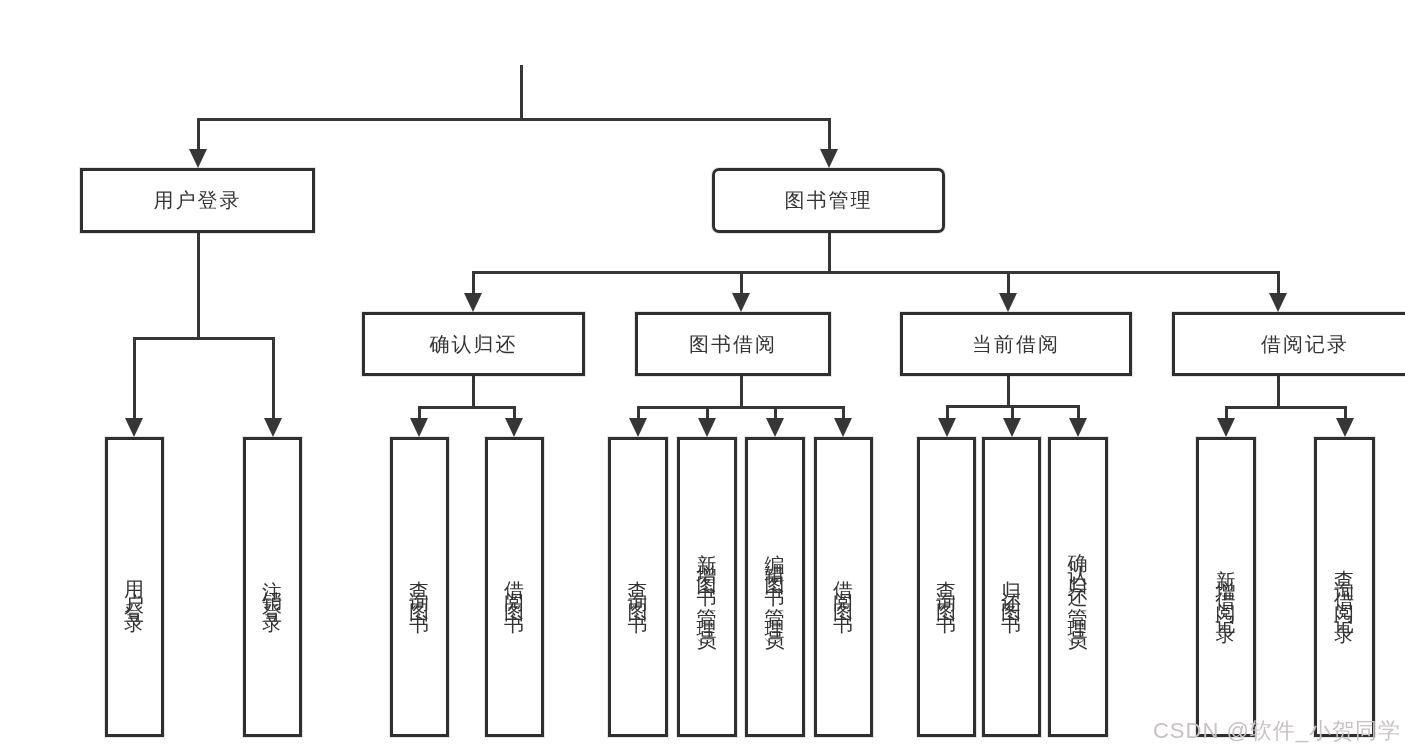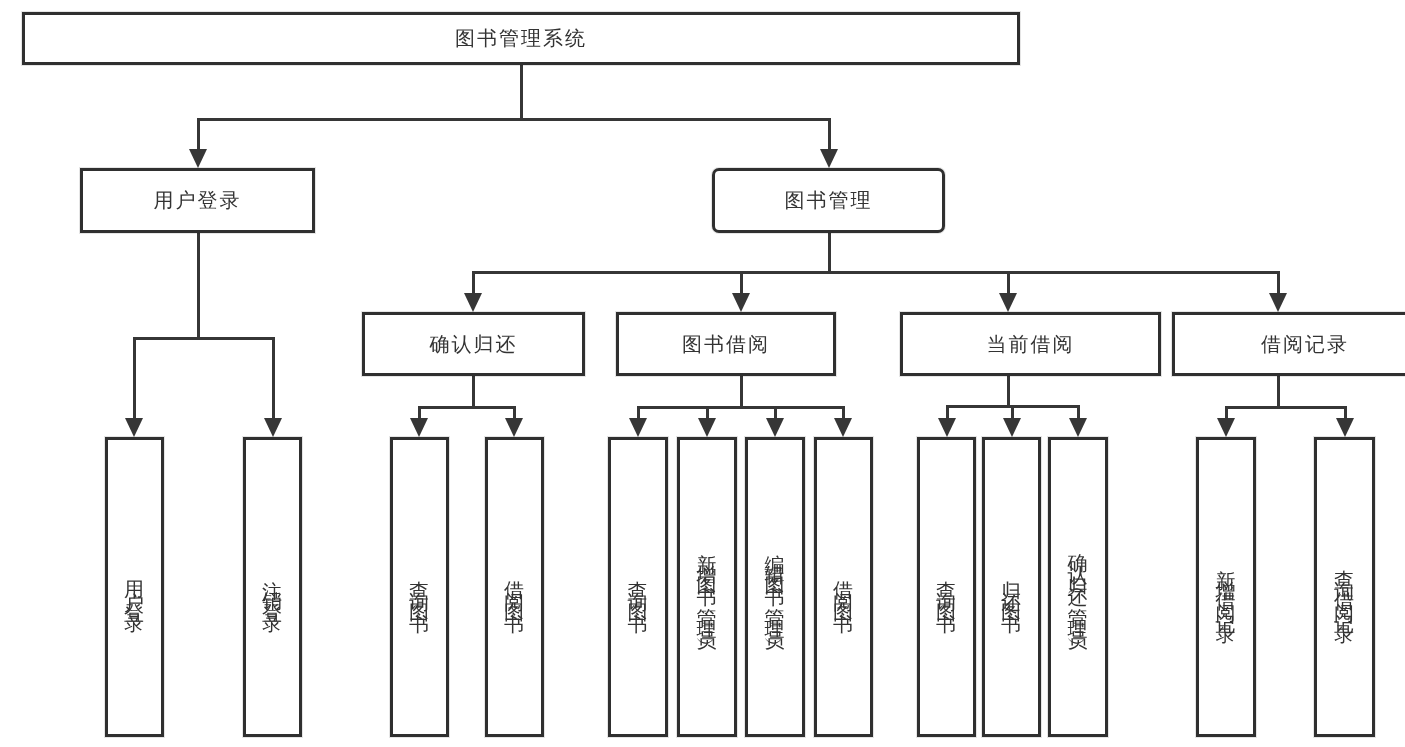--- a/index.html
+++ b/index.html
@@ -35,22 +35,22 @@
   .box .hlabel {
     font-size: 20px;
     letter-spacing: 2px;
     color: var(--text);
     white-space: nowrap;
   }
   .box.root  { left: 22px;  top: 12px;  width: 998px; height: 53px; }
   .box.l2a   { left: 80px;  top: 168px; width: 235px; height: 65px; }
   .box.l2b   { left: 712px; top: 168px; width: 233px; height: 65px; border-radius: 7px; }
   .box.l3a   { left: 362px; top: 312px; width: 223px; height: 64px; }
-  .box.l3b   { left: 616px; top: 312px; width: 220px; height: 64px; }
-  .box.l3c   { left: 900px; top: 312px; width: 261px; height: 64px; font-family: Liberation Mono, monospace; }
+  .box.l3b   { left: 635px; top: 312px; width: 196px; height: 64px; }
+  .box.l3c   { left: 900px; top: 312px; width: 232px; height: 64px; font-family: Liberation Mono, monospace; }
   .box.l3d   { left: 1172px;top: 312px; width: 250px; height: 64px; padding-left: 16px; }
 
   .box.leaf { top: 437px; height: 300px; width: 59px; }
   .vtext {
     writing-mode: vertical-rl;
     text-orientation: mixed;
     font-size: 20px;
     letter-spacing: 11px;
     color: var(--text);
     line-height: 1;
@@ -78,23 +78,20 @@
     letter-spacing: 1px;
     white-space: nowrap;
     z-index: 3;
   }
 </style>
 </head>
 <body>
 
 <div class="stage">
 
-  <div class="box root">
-    <span class="hlabel">图书管理系统</span>
-  </div>
 
   <div class="box l2a">
     <span class="hlabel">用户登录</span>
   </div>
   <div class="box l2b">
     <span class="hlabel">图书管理</span>
   </div>
 
   <div class="box l3a">
     <span class="hlabel">确认归还</span>
@@ -201,13 +198,14 @@
       <div class="arrowhead" style="left: 698px; top: 418px;"></div>
       <div class="arrowhead" style="left: 766px; top: 418px;"></div>
       <div class="arrowhead" style="left: 834px; top: 418px;"></div>
       <div class="arrowhead" style="left: 938px; top: 418px;"></div>
       <div class="arrowhead" style="left: 1003px; top: 418px;"></div>
       <div class="arrowhead" style="left: 1069px; top: 418px;"></div>
       <div class="arrowhead" style="left: 1217px; top: 418px;"></div>
       <div class="arrowhead" style="left: 1336px; top: 418px;"></div>
     </div>
 
+  <div class="watermark">CSDN @软件_小贺同学</div>
 </div>
 
 </body></html>

